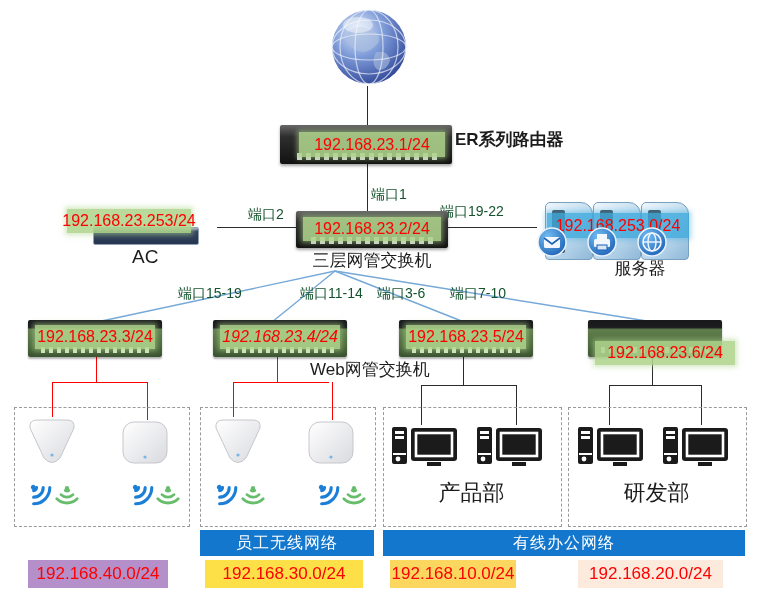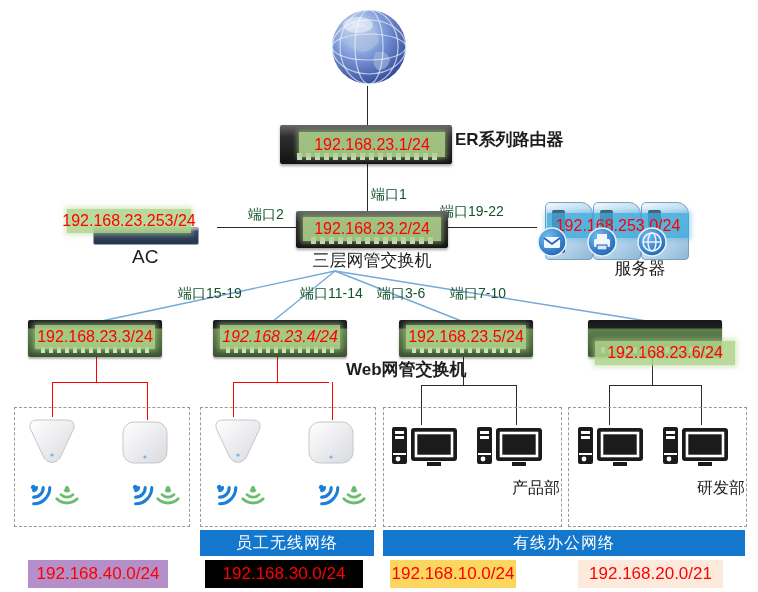--- a/index.html
+++ b/index.html
@@ -30,21 +30,21 @@
       background:linear-gradient(135deg,#eef6fc 0%,#bedaee 55%,#8fb8d8 100%);
       border:1px solid #7aa0bf;border-radius:5px 12px 4px 4px;}
   .server-tower::after{content:'';position:absolute;left:6px;top:7px;width:13px;height:43px;
       background:#414e5b;border-radius:2px;}
   .circ{position:absolute;z-index:7;}
   .zone-box{position:absolute;top:407px;height:118px;border:1.6px dashed #9a9a9a;background:transparent;z-index:2;}
   .zone-bar{position:absolute;top:530px;height:26px;color:#fff;display:flex;align-items:center;
             justify-content:center;font-size:16px;letter-spacing:1px;z-index:5;}
   .subnet{position:absolute;top:560px;height:28px;display:flex;align-items:center;justify-content:center;
           font-size:17px;color:#fe0000;z-index:5;}
-  .dept{position:absolute;top:478px;text-align:right;font-size:16px;color:#1c1c1c;z-index:5;}
+  .dept{position:absolute;top:478px;text-align:center;font-size:22px;color:#1c1c1c;z-index:5;}
   .wifi{position:absolute;z-index:5;}
   .wifi.blue{color:#1b7fd8;transform:rotate(135deg);}
   .wifi.green{color:#67bd6c;transform:rotate(180deg);}
   .ap{position:absolute;z-index:5;}
   .comp{position:absolute;z-index:5;}
 </style>
 </head>
 <body>
 
 <div id="canvas">
@@ -165,21 +165,21 @@
     </div>
   <div class="hl green" style="left:220px;top:325px;width:120px;height:24px;font-style:italic;">192.168.23.4/24</div>
   <div class="device aswitch" style="left:399px;top:320px;width:134px;height:37px;">
     <div class="pr"></div>
     </div>
   <div class="hl green" style="left:406px;top:325px;width:120px;height:24px;">192.168.23.5/24</div>
   <div class="device aswitch" style="left:588px;top:320px;width:134px;height:37px;">
     <div class="pr"></div>
     </div>
   <div class="hl green" style="left:595px;top:325px;width:140px;height:24px;margin-top:16px;">192.168.23.6/24</div>
-  <div class="lbl" style="left:346px;top:358px;font-weight:bold;">Web网管交换机</div>
+  <div class="lbl" style="left:310px;top:358px;">Web网管交换机</div>
 
   <div class="zone-box" style="left:14px;width:174px;"></div>
   <div class="zone-box" style="left:200px;width:174px;"></div>
   <div class="zone-box" style="left:383px;width:177px;"></div>
   <div class="zone-box" style="left:568px;width:177px;"></div>
 
   <svg class="ap" style="left:28px;top:416px;" width="48" height="49" viewBox="0 0 48 49">
     <path d="M9 4 h30 q8 0 7 8 l-14 30 q-8 9 -16 0 L2 12 q-1 -8 7 -8 z" fill="url(#apg)" stroke="#c6c7cc"></path>
     <circle cx="24" cy="39" r="1.6" fill="#7ab4e0"></circle>
   </svg>
@@ -303,17 +303,17 @@
       <rect x="36" y="36" width="14" height="4" fill="#1b1b1b"></rect>
     </svg>
 
   <div class="dept" style="left:383px;width:177px;">产品部</div>
   <div class="dept" style="left:568px;width:177px;">研发部</div>
 
   <div class="zone-bar" style="left: 200px; width: 174px; background: rgb(19, 119, 205);">员工无线网络</div>
   <div class="zone-bar" style="left: 383px; width: 362px; background: rgb(19, 119, 205);">有线办公网络</div>
 
   <div class="subnet" style="left: 28px; width: 140px; background: rgb(180, 143, 202);">192.168.40.0/24</div>
-  <div class="subnet" style="left: 205px; width: 158px; background: #000000;">192.168.30.0/24</div>
+  <div class="subnet" style="left: 205px; width: 158px; background: #fde047;">192.168.30.0/24</div>
   <div class="subnet" style="left: 390px; width: 126px; background: rgb(252, 215, 95);">192.168.10.0/24</div>
-  <div class="subnet" style="left: 578px; width: 145px; background: rgb(252, 235, 221);">192.168.20.0/21</div>
+  <div class="subnet" style="left: 578px; width: 145px; background: rgb(252, 235, 221);">192.168.20.0/24</div>
 
 </div>
 
 </body></html>

